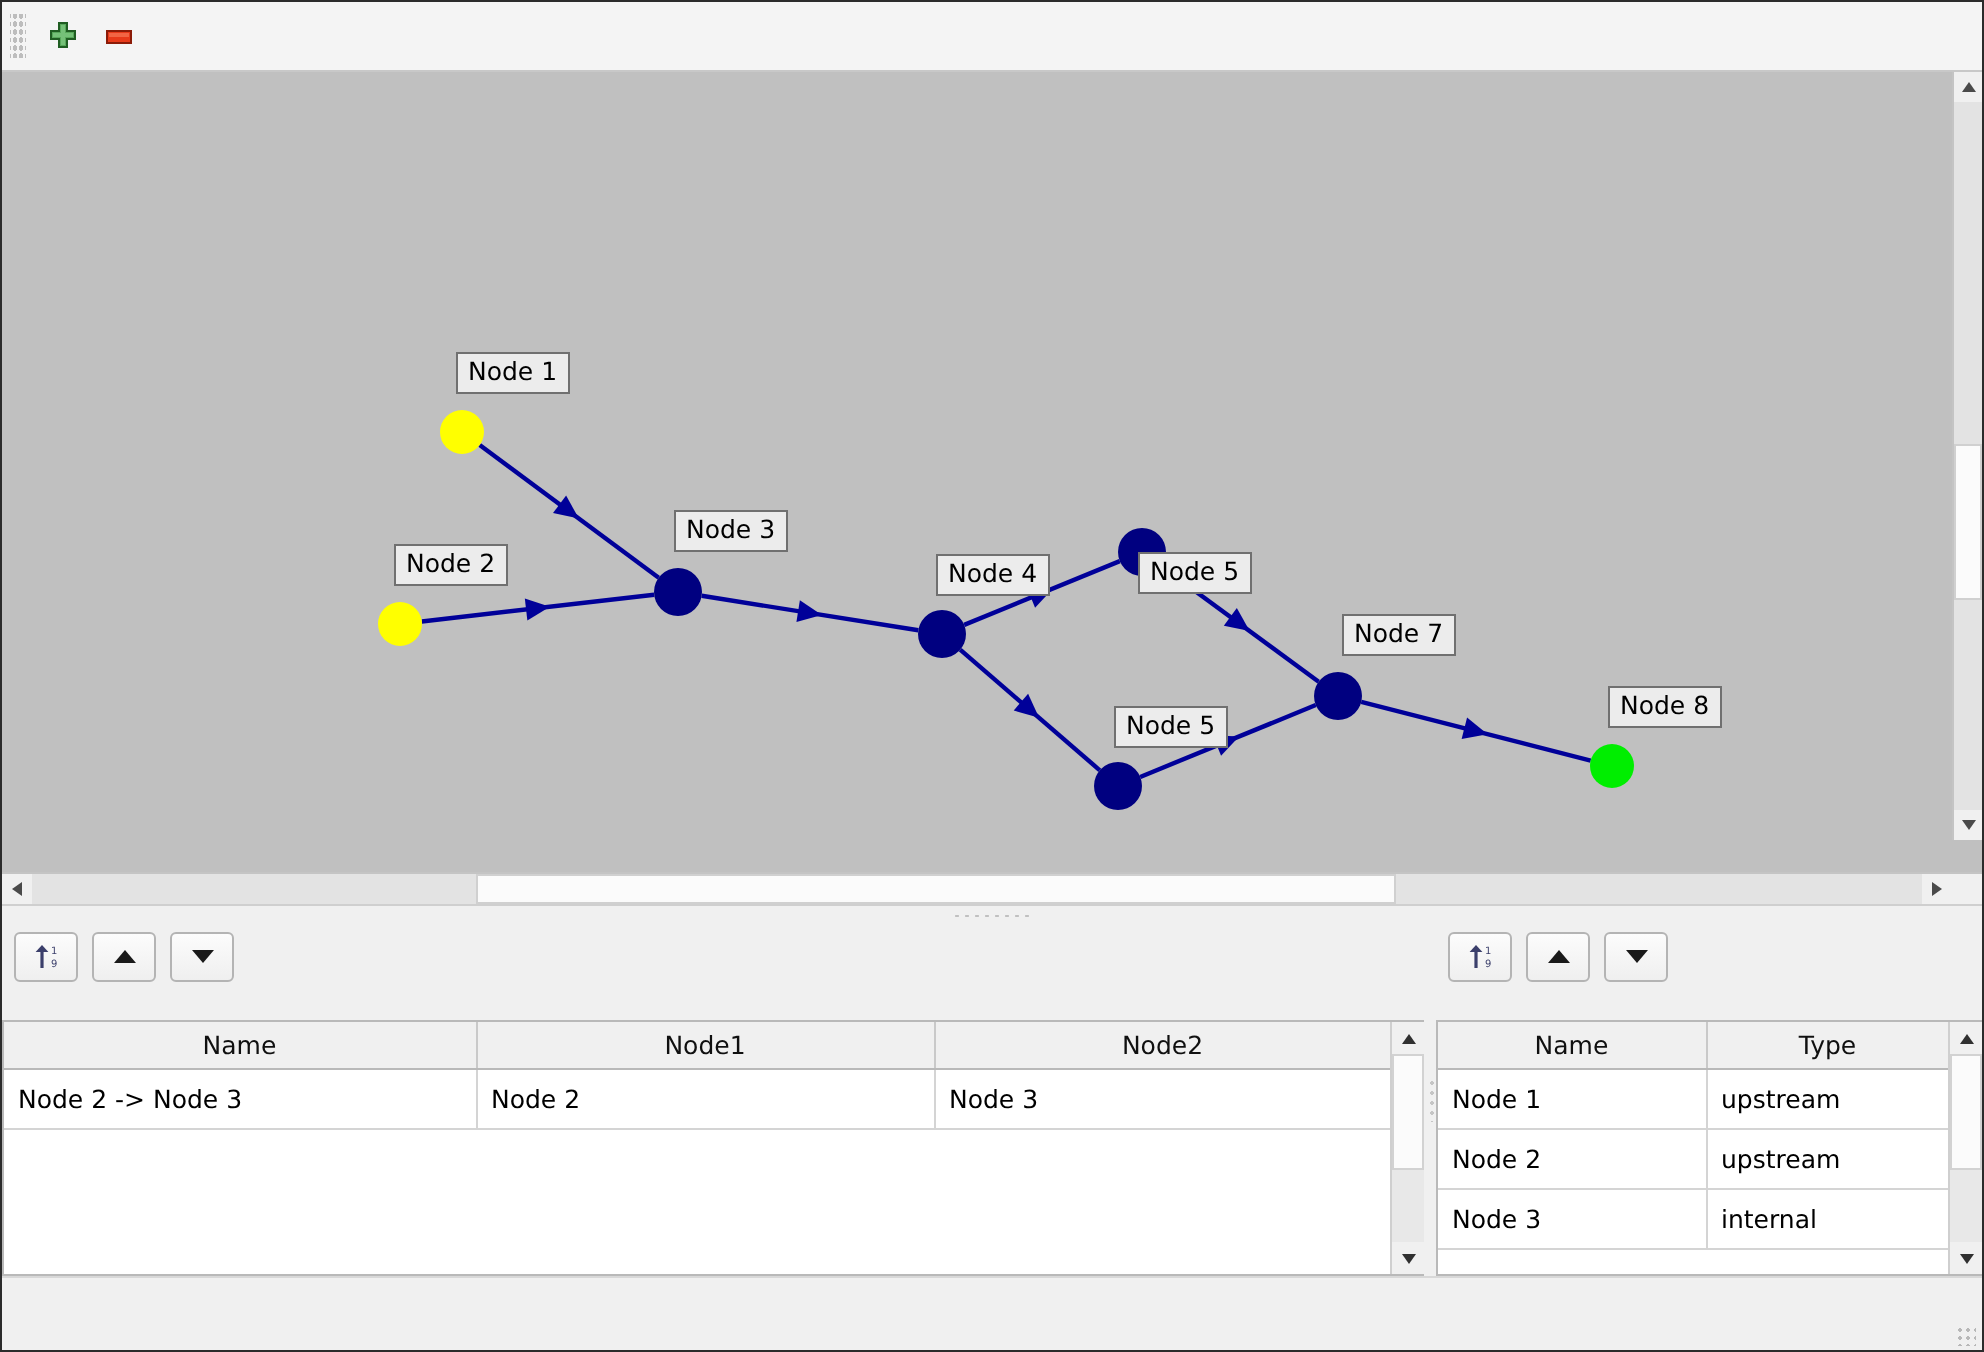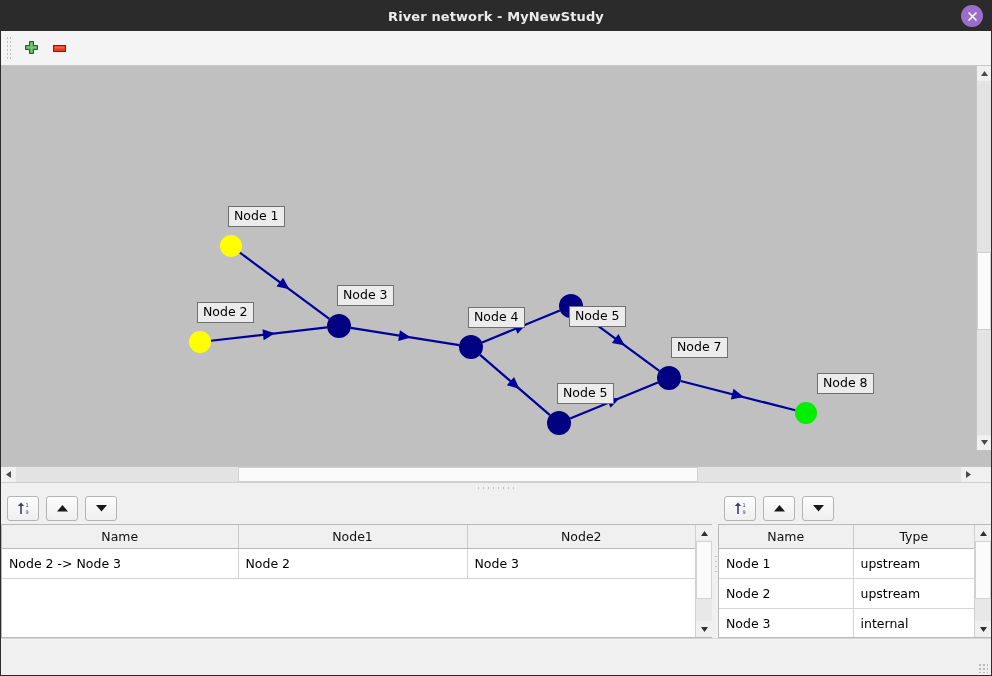--- a/index.html
+++ b/index.html
@@ -226,20 +226,21 @@
     flex: 1 1 auto;
     display: flex;
     background: #f0f0f0;
     min-height: 0;
   }
   .pane {
     display: flex;
     flex-direction: column;
     min-width: 0;
     background: #f0f0f0;
+    gap: 16px;
   }
   .pane.left { width: 711px; flex: 0 0 711px; }
   .pane-divider {
     width: 6px;
     flex: 0 0 6px;
     background: #f0f0f0;
     display: flex;
     align-items: center;
     justify-content: center;
     cursor: col-resize;
@@ -367,28 +368,20 @@
     background-image: radial-gradient(#b8b8b8 0.9px, transparent 1px);
     background-size: 4px 4px;
     cursor: nwse-resize;
   }
 </style>
 </head>
 <body>
 
 <div class="window">
 
-  <div class="titlebar">
-    <span class="titlebar-text">River network - MyNewStudy</span>
-    <div class="close-button">
-      <svg width="11" height="11" viewBox="0 0 11 11">
-        <path d="M2 2 L9 9 M9 2 L2 9" stroke="#ffffff" stroke-width="1.6" fill="none" stroke-linecap="round"></path>
-      </svg>
-    </div>
-  </div>
 
   <div class="toolbar">
     <div class="grip"></div>
     <div class="tb-btn">
       <svg width="17" height="17" viewBox="0 0 17 17">
         <path d="M6.5 1.5 h4 v4 h4 v4 h-4 v4 h-4 v-4 h-4 v-4 h4 z" fill="#57a85a" stroke="#1f5d22" stroke-width="1"></path>
         <path d="M7.5 2.5 h2 v4 h4 v2 h-4 v4 h-2 v-4 h-4 v-2 h4 z" fill="#7fc983" opacity="0.75"></path>
       </svg>
     </div>
     <div class="tb-btn">
@@ -428,21 +421,21 @@
         <div class="node-label" style="left: 336px; top: 219px;">Node 3</div>
         <div class="node-dot" style="left: 458px; top: 269px; width: 24px; height: 24px; background: rgb(0, 0, 128);"></div>
         <div class="node-label" style="left: 467px; top: 241px;">Node 4</div>
         <div class="node-dot" style="left: 558px; top: 228px; width: 24px; height: 24px; background: rgb(0, 0, 128);"></div>
         <div class="node-label" style="left: 568px; top: 199px; margin-top: 41px;">Node 5</div>
         <div class="node-dot" style="left: 546px; top: 345px; width: 24px; height: 24px; background: rgb(0, 0, 128);"></div>
         <div class="node-label" style="left: 556px; top: 317px;">Node 5</div>
         <div class="node-dot" style="left: 656px; top: 300px; width: 24px; height: 24px; background: rgb(0, 0, 128);"></div>
         <div class="node-label" style="left: 670px; top: 271px;">Node 7</div>
         <div class="node-dot" style="left: 794px; top: 336px; width: 22px; height: 22px; background: rgb(0, 238, 0);"></div>
-        <div class="node-label" style="left: 803px; top: 307px; margin-left: 13px;">Node 8</div>
+        <div class="node-label" style="left: 803px; top: 307px;">Node 8</div>
       </div>
 
     <div class="v-scroll">
       <div class="sb-track"></div>
       <div class="sb-arrow up">
         <svg width="9" height="7" viewBox="0 0 9 7">
             <path d="M4.5 1 L8 6 L1 6 Z" fill="#4a4a4a"></path>
           </svg>
       </div>
       <div class="sb-thumb" style="top:186px;height:78px;"></div>

